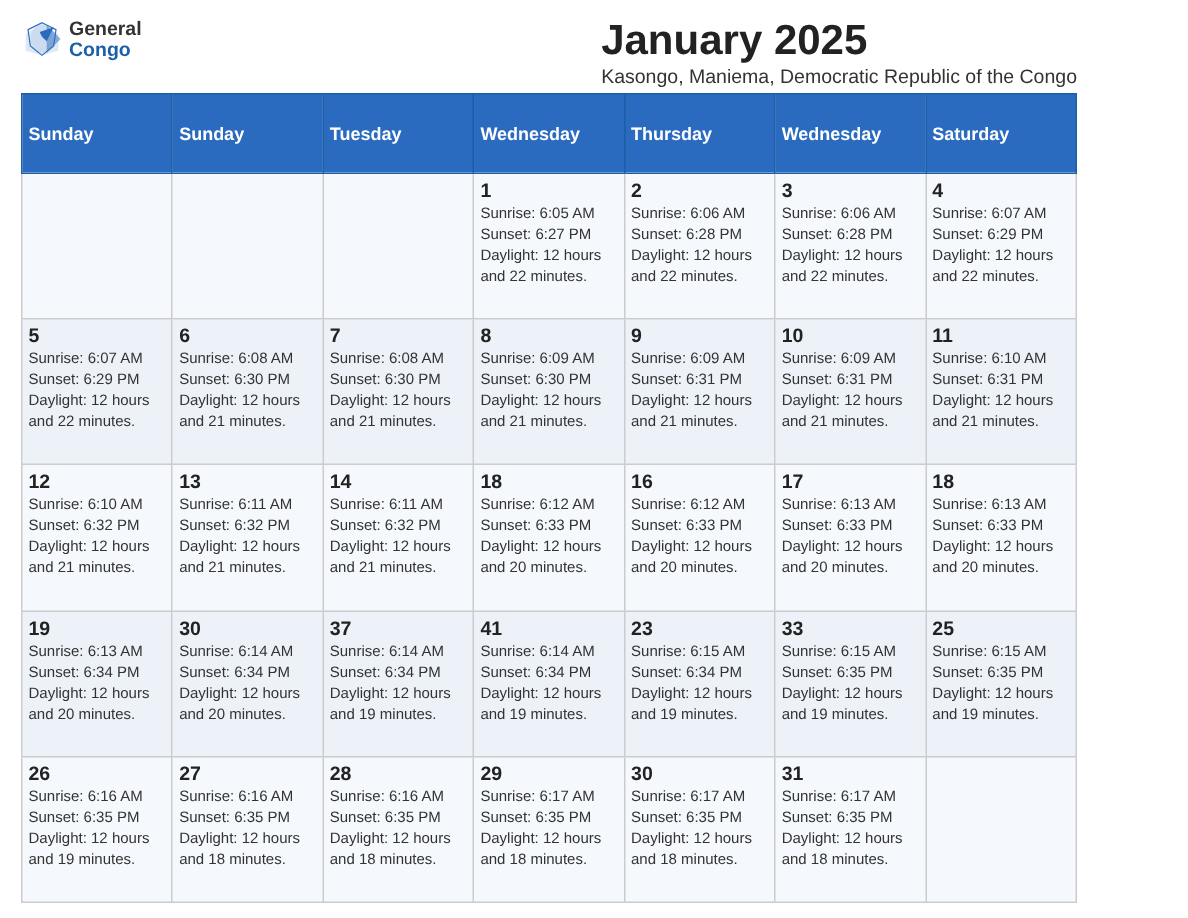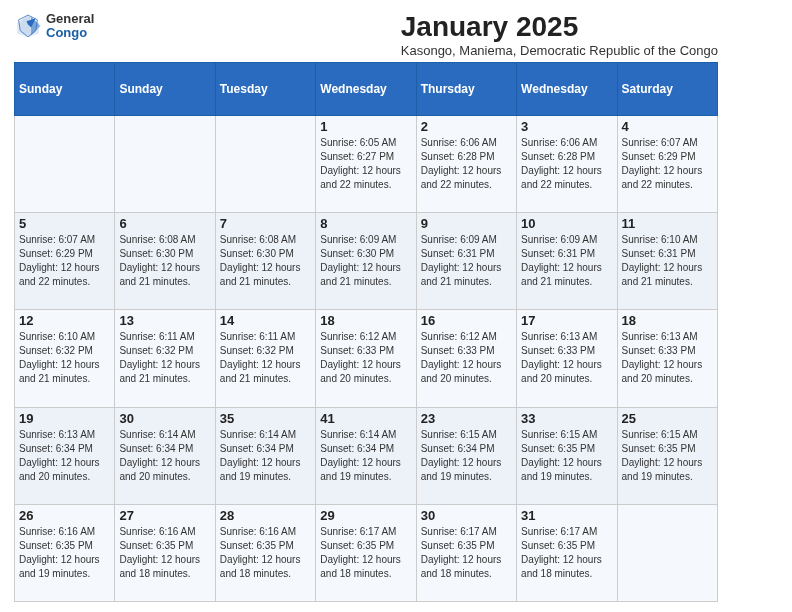--- a/index.html
+++ b/index.html
@@ -267,21 +267,21 @@
 Sunset: 6:34 PM
 Daylight: 12 hours and 20 minutes.</div>
           </td>
           <td>
             <span class="day-number">30</span>
             <div class="day-detail" style="white-space: pre-line;">Sunrise: 6:14 AM
 Sunset: 6:34 PM
 Daylight: 12 hours and 20 minutes.</div>
           </td>
           <td>
-            <span class="day-number">35</span>
+            <span class="day-number">37</span>
             <div class="day-detail" style="white-space: pre-line;">Sunrise: 6:14 AM
 Sunset: 6:34 PM
 Daylight: 12 hours and 19 minutes.</div>
           </td>
           <td>
             <span class="day-number">41</span>
             <div class="day-detail" style="white-space: pre-line;">Sunrise: 6:14 AM
 Sunset: 6:34 PM
 Daylight: 12 hours and 19 minutes.</div>
           </td>

